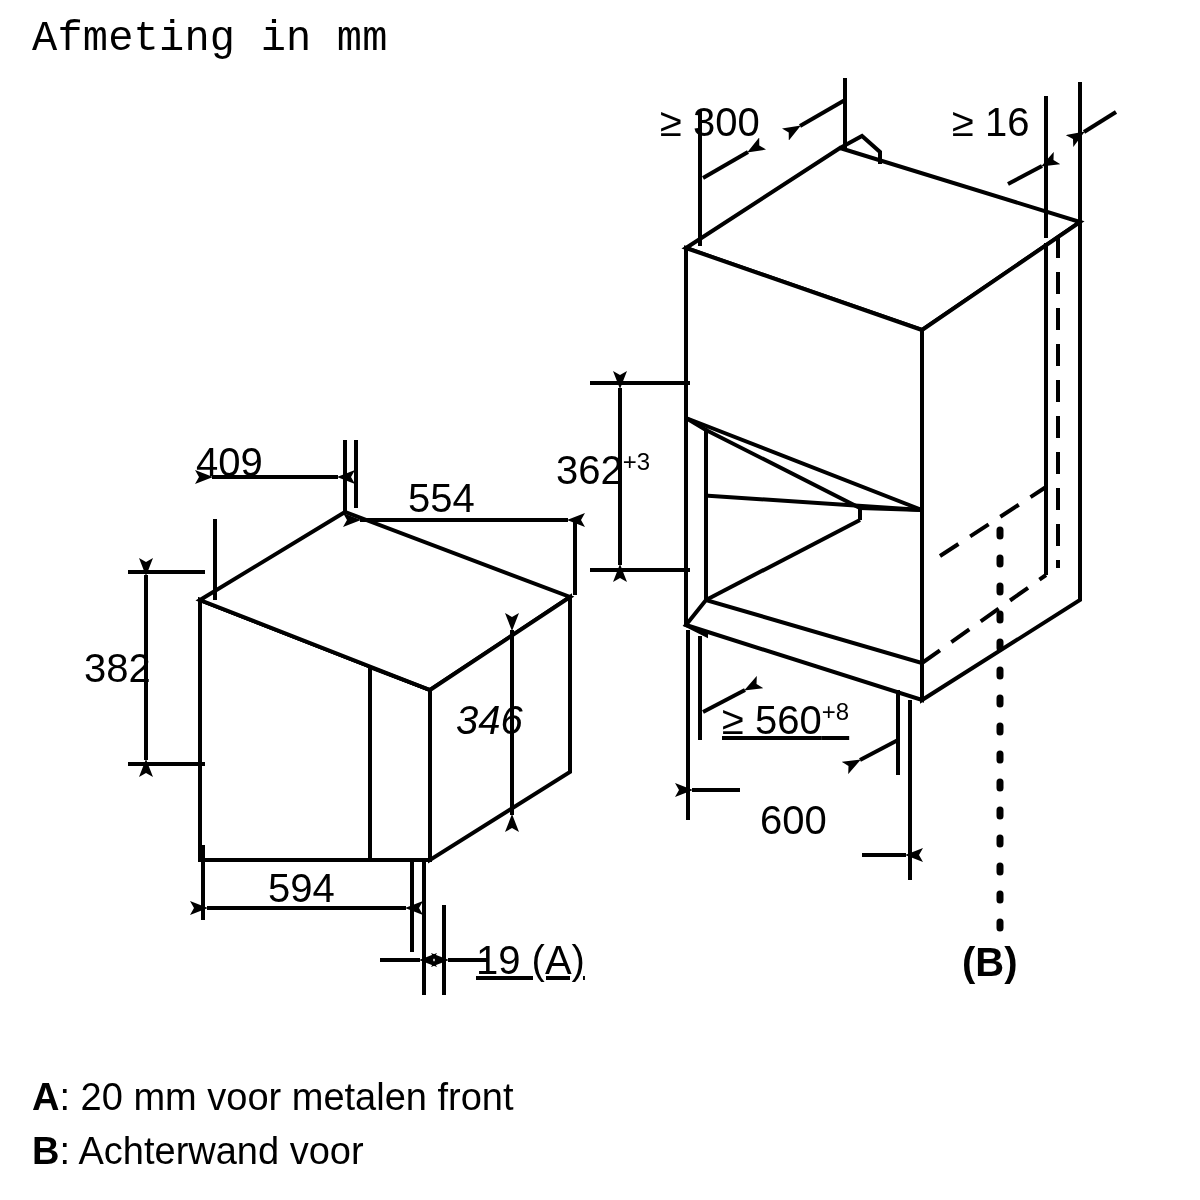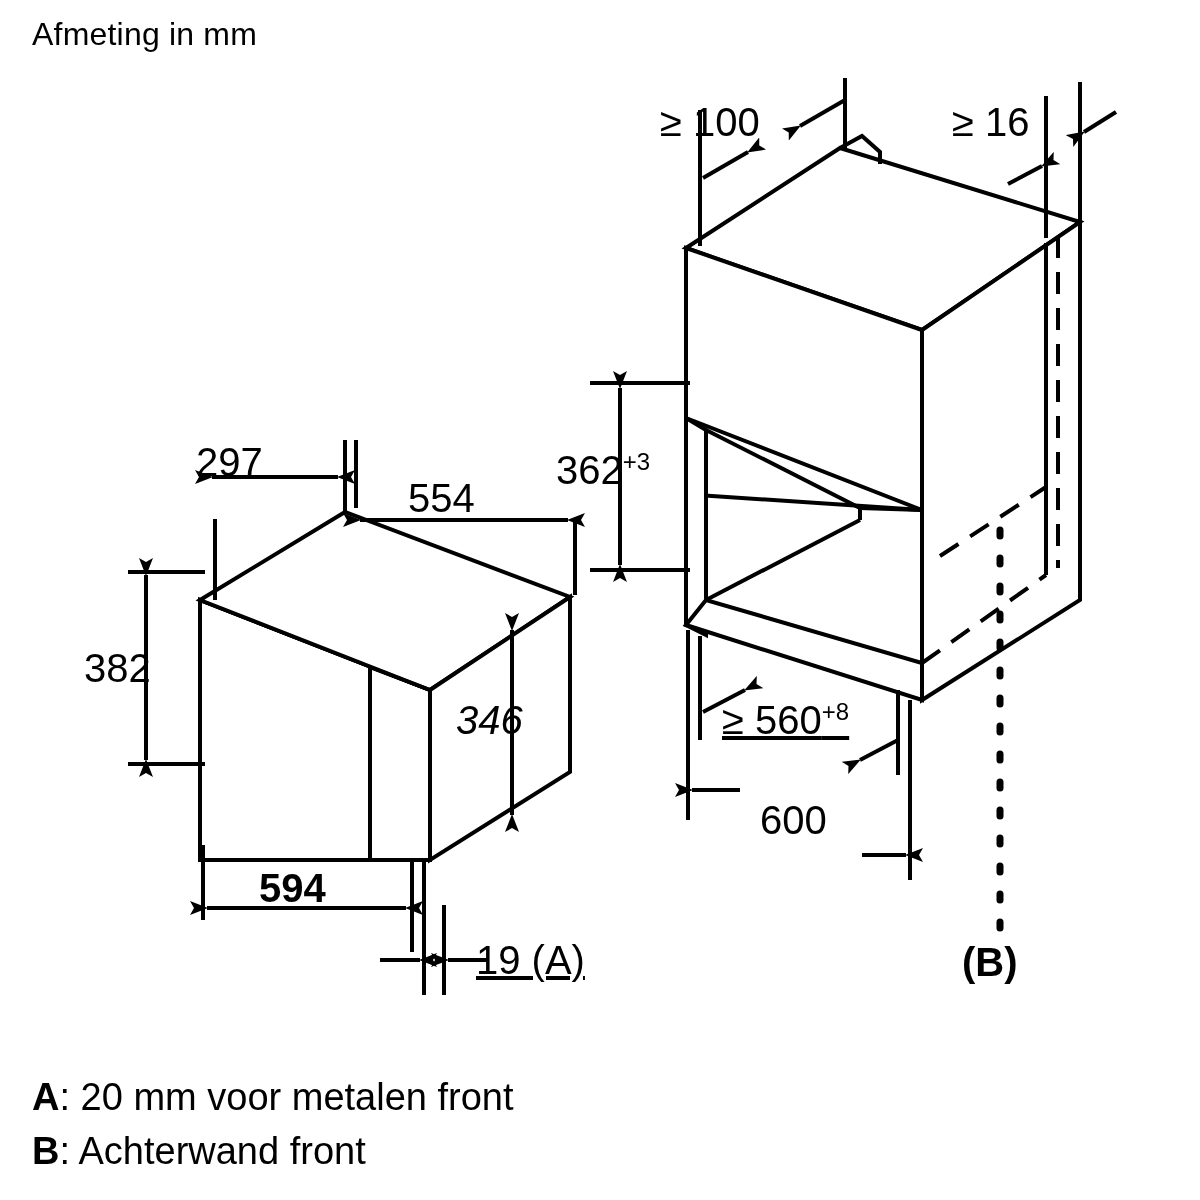--- a/index.html
+++ b/index.html
@@ -23,24 +23,25 @@
     height: 1200px;
   }
   .txt {
     position: absolute;
     white-space: nowrap;
     font-family: "Liberation Sans", sans-serif;
     color: #000;
     line-height: 1;
   }
   .title {
-    font-size: 32px;
+    font-size: 42px;
     left: 32px;
     top: 18px;
     letter-spacing: 0.2px;
+    font-family: Liberation Mono, monospace;
   }
   .dim {
     font-size: 40px;
   }
   .dim .sup {
     font-size: 24px;
     vertical-align: super;
     line-height: 0;
   }
   .legend {
@@ -185,28 +186,28 @@
     </g>
 
     <g stroke-dasharray="6 22" stroke-linecap="round" stroke-width="7">
       <line x1="1000" y1="530" x2="1000" y2="930"></line>
     </g>
   </g>
 </svg>
 
 <div class="txt title">Afmeting in mm</div>
 
-<div class="txt dim" style="left:196px; top:442px;">297</div>
+<div class="txt dim" style="left:196px; top:442px;">409</div>
 <div class="txt dim" style="left:408px; top:478px;">554</div>
 <div class="txt dim" style="left:84px; top:648px;">382</div>
 <div class="txt dim" style="left:456px; top:700px;font-style:italic;">346</div>
-<div class="txt dim" style="left:259px; top:868px;font-weight:bold;">594</div>
+<div class="txt dim" style="left:268px; top:868px;">594</div>
 <div class="txt dim" style="left:476px; top:940px;text-decoration:underline;"><span>19 (A)</span></div>
 
-<div class="txt dim" style="left:660px; top:102px;">≥ 100</div>
+<div class="txt dim" style="left:660px; top:102px;">≥ 300</div>
 <div class="txt dim" style="left:952px; top:102px;text-align:right;">≥ 16</div>
 <div class="txt dim" style="left:556px; top:450px;"><span>362</span><span class="sup">+3</span></div>
 <div class="txt dim" style="left:722px; top:700px;text-decoration:underline;"><span>≥ 560</span><span class="sup">+8</span></div>
 <div class="txt dim" style="left:760px; top:800px;">600</div>
 <div class="txt dim bold" style="left:962px; top:942px;">(B)</div>
 
 <div class="txt legend" style="left:32px; top:1078px;text-align:right;"><b>A</b><span>: 20 mm voor metalen front</span></div>
-<div class="txt legend" style="left:32px; top:1132px;"><b>B</b><span>: Achterwand front</span></div>
+<div class="txt legend" style="left:32px; top:1132px;"><b>B</b><span>: Achterwand voor</span></div>
 
 </body></html>

